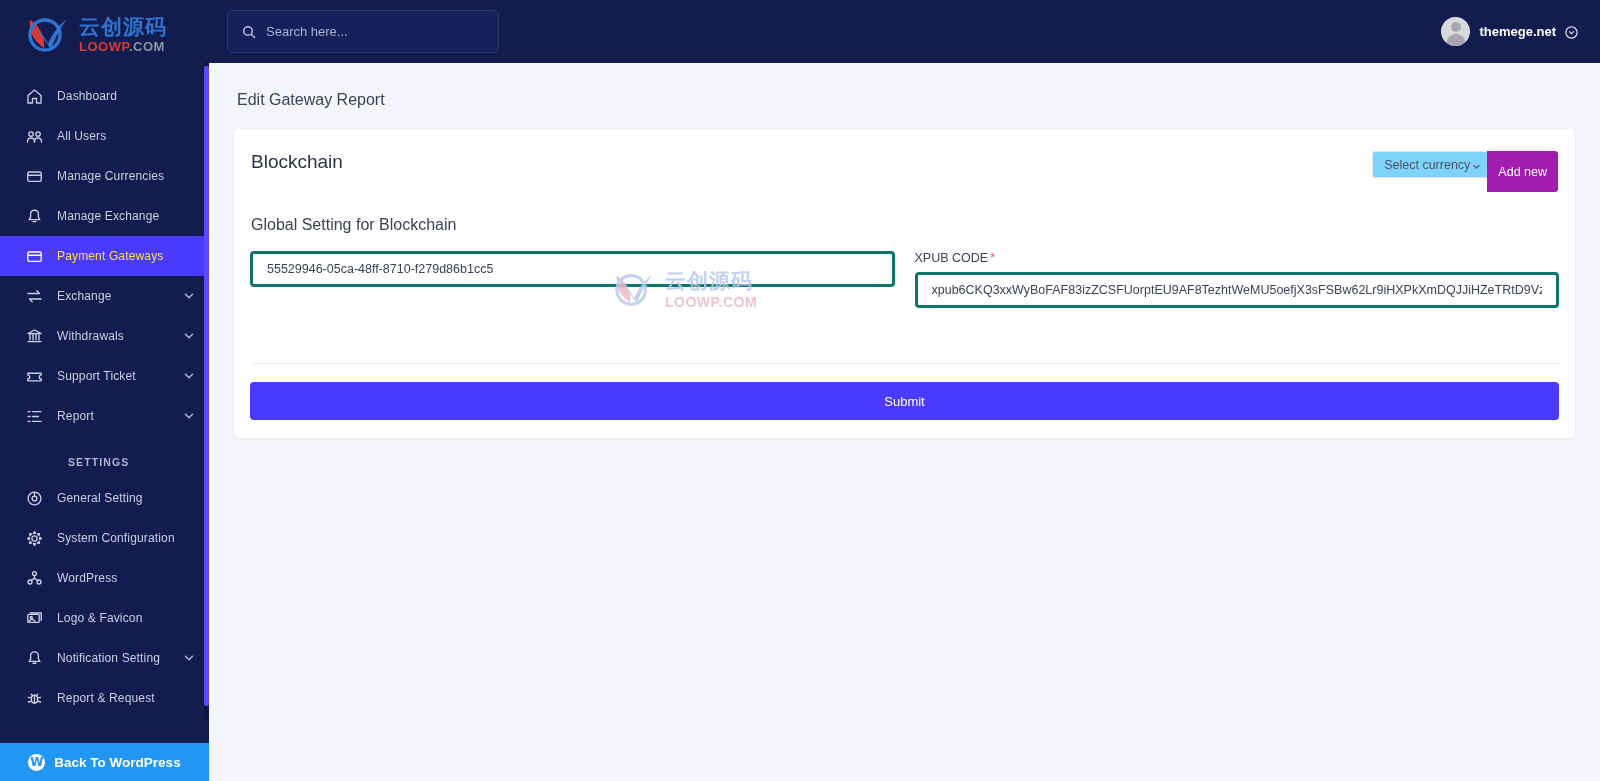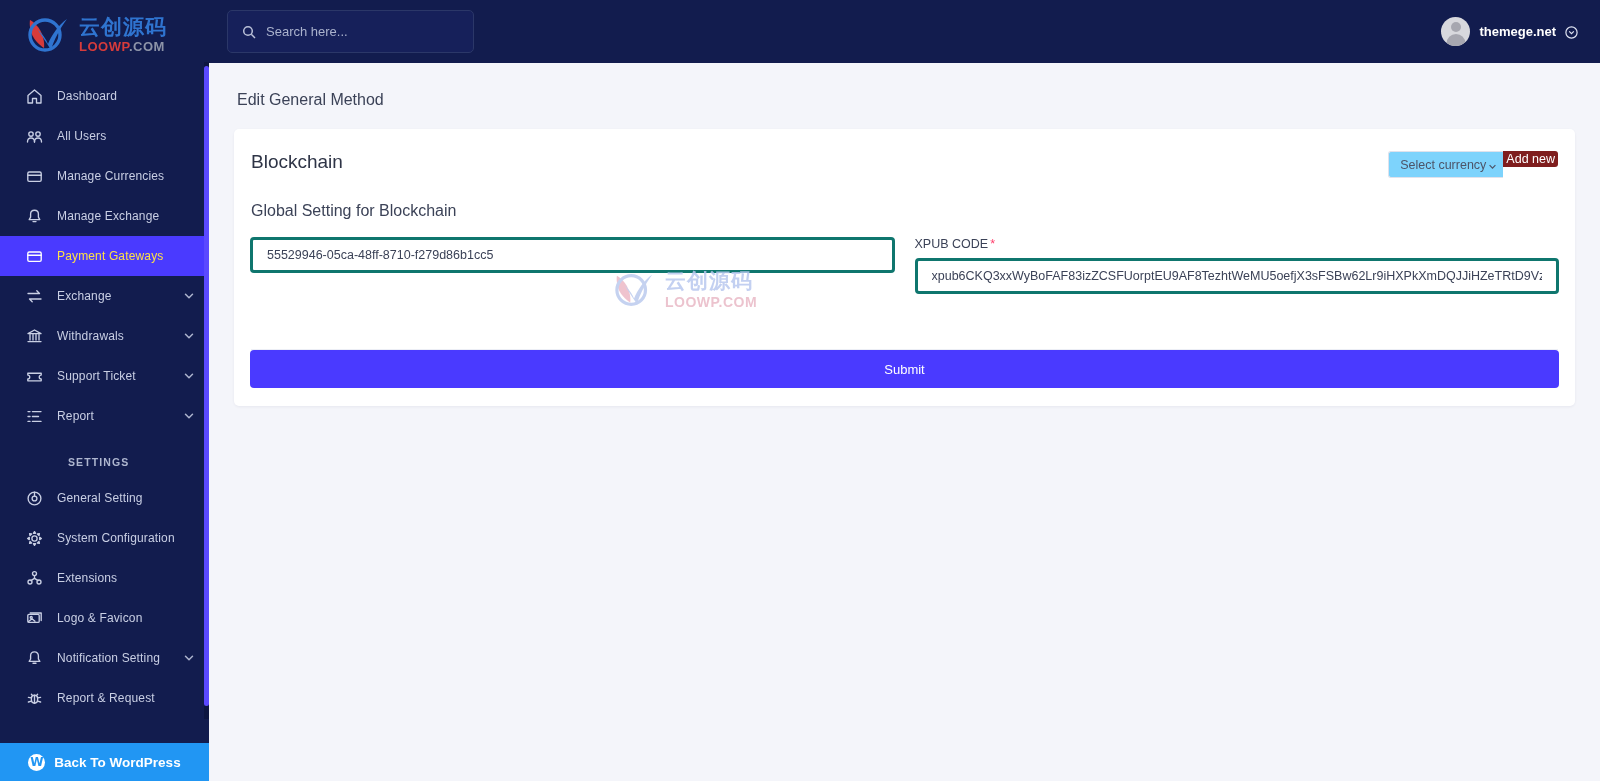--- a/index.html
+++ b/index.html
@@ -75,21 +75,21 @@
     background: #5b49ff; border-radius: 3px;
   }
 
   
   .right { flex: 1 1 auto; display: flex; flex-direction: column; min-width: 0; }
   .topbar {
     height: 63px; background: #121c4e; display: flex; align-items: center;
     padding: 0 22px 0 18px; gap: 10px;
   }
   .search-box {
-    width: 247px; height: 43px; border: 1px solid #2b3768; border-radius: 5px;
+    width: 272px; height: 43px; border: 1px solid #2b3768; border-radius: 5px;
     background: #16205a; display: flex; align-items: center; gap: 10px; padding: 0 14px;
   }
   .search-box .s-ico { width: 14px; height: 14px; flex: 0 0 14px; }
   .search-input {
     border: 0; background: transparent; outline: none; color: #c7cde3;
     font-size: 13px; font-family: "Liberation Sans", sans-serif; width: 100%;
   }
   .search-input::placeholder { color: #aab2cd; }
   .spacer { flex: 1 1 auto; }
   .user-chip { display: flex; align-items: center; gap: 9px; cursor: pointer; }
@@ -121,40 +121,40 @@
   .card-title { font-size: 19px; color: #2e3446; font-weight: 400; }
   .head-actions { margin-left: auto; display: flex; align-items: stretch; }
   .select-currency {
     height: 27px; border: 1px solid #dfe2ec; border-right: 0; background: #7dd3fc;
     border-radius: 3px 0 0 3px; color: #4d5468; font-size: 12.5px;
     padding: 0 6px 0 11px; display: flex; align-items: center; gap: 2px; cursor: pointer;
     font-family: "Liberation Sans", sans-serif;
   }
   .select-currency .mini-caret { width: 9px; height: 9px; }
   .btn-addnew {
-    height: 16px; background: #7f1d1d; color: #fff; border: 0; border-radius: 0 3px 3px 0;
-    font-size: 12.5px; padding: 0 3px; cursor: pointer;
+    height: 41px; background: #a21caf; color: #fff; border: 0; border-radius: 0 3px 3px 0;
+    font-size: 12.5px; padding: 0 11px; cursor: pointer;
     font-family: "Liberation Sans", sans-serif;
   }
 
   .section-title {
     font-size: 16px; color: #3b4257; font-weight: 400; margin: 24px 0 0 1px;
   }
   .form-row { display: flex; gap: 20px; margin-top: 17px; }
   .form-col { flex: 1 1 0; min-width: 0; }
   .f-label { font-size: 12.5px; color: #3b4257; margin-bottom: 7px; }
   .f-label .req { color: #ff3d6a; margin-left: 2px; }
   .f-input {
     width: 100%; height: 36px; border: 3px solid #0f766e; border-radius: 4px;
     padding: 0 14px; font-size: 12.5px; color: #3b4257; outline: none;
     background: #fff; font-family: "Liberation Sans", sans-serif;
   }
   .divider { border-top: 1px solid #eceef5; margin: 55px 1px 0 1px; }
   .btn-submit {
-    width: 100%; height: 38px; background: #4a3aff; color: #fff;
+    width: 100%; height: 38px; margin-top: 18px; background: #4a3aff; color: #fff;
     border: 0; border-radius: 4px; font-size: 13px; cursor: pointer;
     font-family: "Liberation Sans", sans-serif;
   }
 
   
   .watermark {
     position: absolute; left: 404px; top: 207px; pointer-events: none;
     display: flex; align-items: center; gap: 8px; opacity: .85;
   }
   .wm-mark { width: 44px; height: 40px; position: relative; }
@@ -321,21 +321,21 @@
             <span class="ico">
               <svg width="17" height="17" viewBox="0 0 17 17" fill="none" stroke="#c9cfe4" stroke-width="1.35" stroke-linecap="round" stroke-linejoin="round">
                 <circle cx="8.5" cy="3.6" r="2"></circle>
                 <circle cx="4" cy="12" r="2"></circle>
                 <circle cx="13" cy="12" r="2"></circle>
                 <path d="M8.5 5.6 V8.4"></path>
                 <path d="M8.5 8.4 L4.8 10.6"></path>
                 <path d="M8.5 8.4 L12.2 10.6"></path>
               </svg>
             </span>
-            <span class="lbl">Extensions</span>
+            <span class="lbl">WordPress</span>
           </div>
           <div class="nav-item">
             <span class="ico">
               <svg width="17" height="17" viewBox="0 0 17 17" fill="none" stroke="#c9cfe4" stroke-width="1.35" stroke-linecap="round" stroke-linejoin="round">
                 <rect x="1.8" y="4.4" width="11.4" height="8" rx="1.2"></rect>
                 <path d="M4.2 3 H15.2 V10.6"></path>
                 <circle cx="5.2" cy="7.4" r="1"></circle>
                 <path d="M2.6 11.6 L6 8.8 L9 11.2"></path>
               </svg>
             </span>
@@ -399,21 +399,21 @@
         <span class="user-caret">
           <svg width="13" height="13" viewBox="0 0 13 13" fill="none" stroke="#dfe3f2" stroke-width="1.2">
             <circle cx="6.5" cy="6.5" r="5.6"></circle>
               <path d="M4.2 5.4 L6.5 7.6 L8.8 5.4"></path>
           </svg>
         </span>
       </div>
     </header>
 
     <main class="content">
-      <div class="page-title">Edit General Method</div>
+      <div class="page-title">Edit Gateway Report</div>
 
       <section class="card">
         <div class="card-head">
           <div class="card-title">Blockchain</div>
           <div class="head-actions">
             <div class="select-currency">
               <span>Select currency</span>
               <span class="mini-caret">
                 <svg width="9" height="9" viewBox="0 0 9 9" fill="none" stroke="#4d5468" stroke-width="1.2">
                   <path d="M1.6 3.2 L4.5 6.1 L7.4 3.2"></path>

